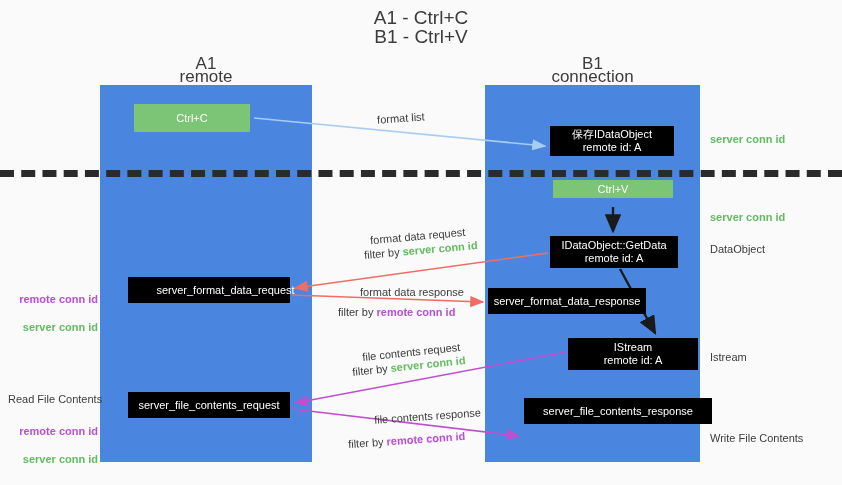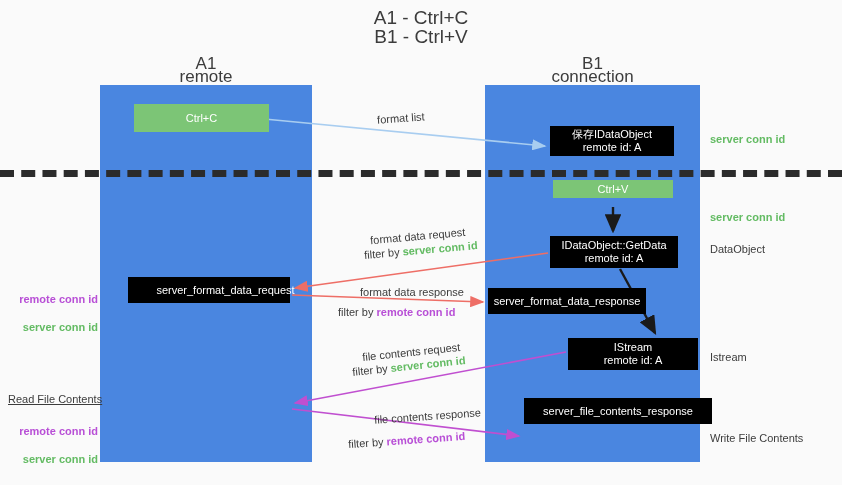--- a/index.html
+++ b/index.html
@@ -40,21 +40,21 @@
 
   
   .node{
     position:absolute;display:flex;align-items:center;justify-content:center;
     text-align:center;color:#ffffff;font-size:11px;line-height:13px;
     white-space:pre-line;box-sizing:border-box;padding:2px 4px;
   }
   .node.green{background:#7cc576;}
   .node.orange{background:#000000;}
 
-  #n-ctrlc{left:134px;top:104px;width:135px;height:28px;}
+  #n-ctrlc{left:134px;top:104px;width:116px;height:28px;}
   #n-save{left:550px;top:126px;width:124px;height:30px;}
   #n-ctrlv{left:553px;top:180px;width:120px;height:18px;}
   #n-getdata{left:550px;top:236px;width:128px;height:32px;}
   #n-fmtreq{left:128px;top:277px;width:162px;height:26px;padding-left:37px;}
   #n-fmtresp{left:488px;top:288px;width:158px;height:26px;}
   #n-istream{left:568px;top:338px;width:130px;height:32px;}
   #n-filereq{left:128px;top:392px;width:162px;height:26px;}
   #n-fileresp{left:524px;top:398px;width:188px;height:26px;}
 
   
@@ -70,21 +70,21 @@
   #sl-writefile{left:710px;top:431px;}
 
   
   .left-label{
     position:absolute;font-size:11px;line-height:14px;color:#3c3c3c;
     white-space:pre-line;text-align:left;
   }
   .rc{color:#b84fd6;font-weight:bold;}
   .sc{color:#63bb63;font-weight:bold;}
   #ll-block1{left:10px;top:278px;width:88px;text-align:right;}
-  #ll-readfile{left:8px;top:392px;text-decoration:underline;}
+  #ll-readfile{left:8px;top:392px;}
   #ll-block2{left:14px;top:410px;width:84px;text-align:right;}
 
   
   .edge-cap{
     position:absolute;font-size:11px;line-height:14px;color:#3c3c3c;
     white-space:nowrap;
   }
   #cap-formatlist{left:377px;top:111px;transform:rotate(-4deg);}
   #cap-fdreq{left:370px;top:229px;transform:rotate(-5deg);}
   #cap-fdreq2{left:364px;top:243px;transform:rotate(-5deg);}
@@ -157,20 +157,21 @@
   <div class="node orange" id="n-getdata">IDataObject::GetData
 remote id: A</div>
 
   <div class="node orange" id="n-fmtreq">server_format_data_request</div>
 
   <div class="node orange" id="n-fmtresp">server_format_data_response</div>
 
   <div class="node orange" id="n-istream">IStream
 remote id: A</div>
 
+  <div class="node orange" id="n-filereq">server_file_contents_request</div>
 
   <div class="node orange" id="n-fileresp">server_file_contents_response</div>
 
   <div class="side-label green-txt" id="sl-srv1">server conn id</div>
   <div class="side-label green-txt" id="sl-srv2">server conn id</div>
   <div class="side-label" id="sl-dataobject">DataObject</div>
   <div class="side-label" id="sl-istream">Istream</div>
   <div class="side-label" id="sl-writefile">Write File Contents</div>
 
   <div class="left-label" id="ll-block1">

